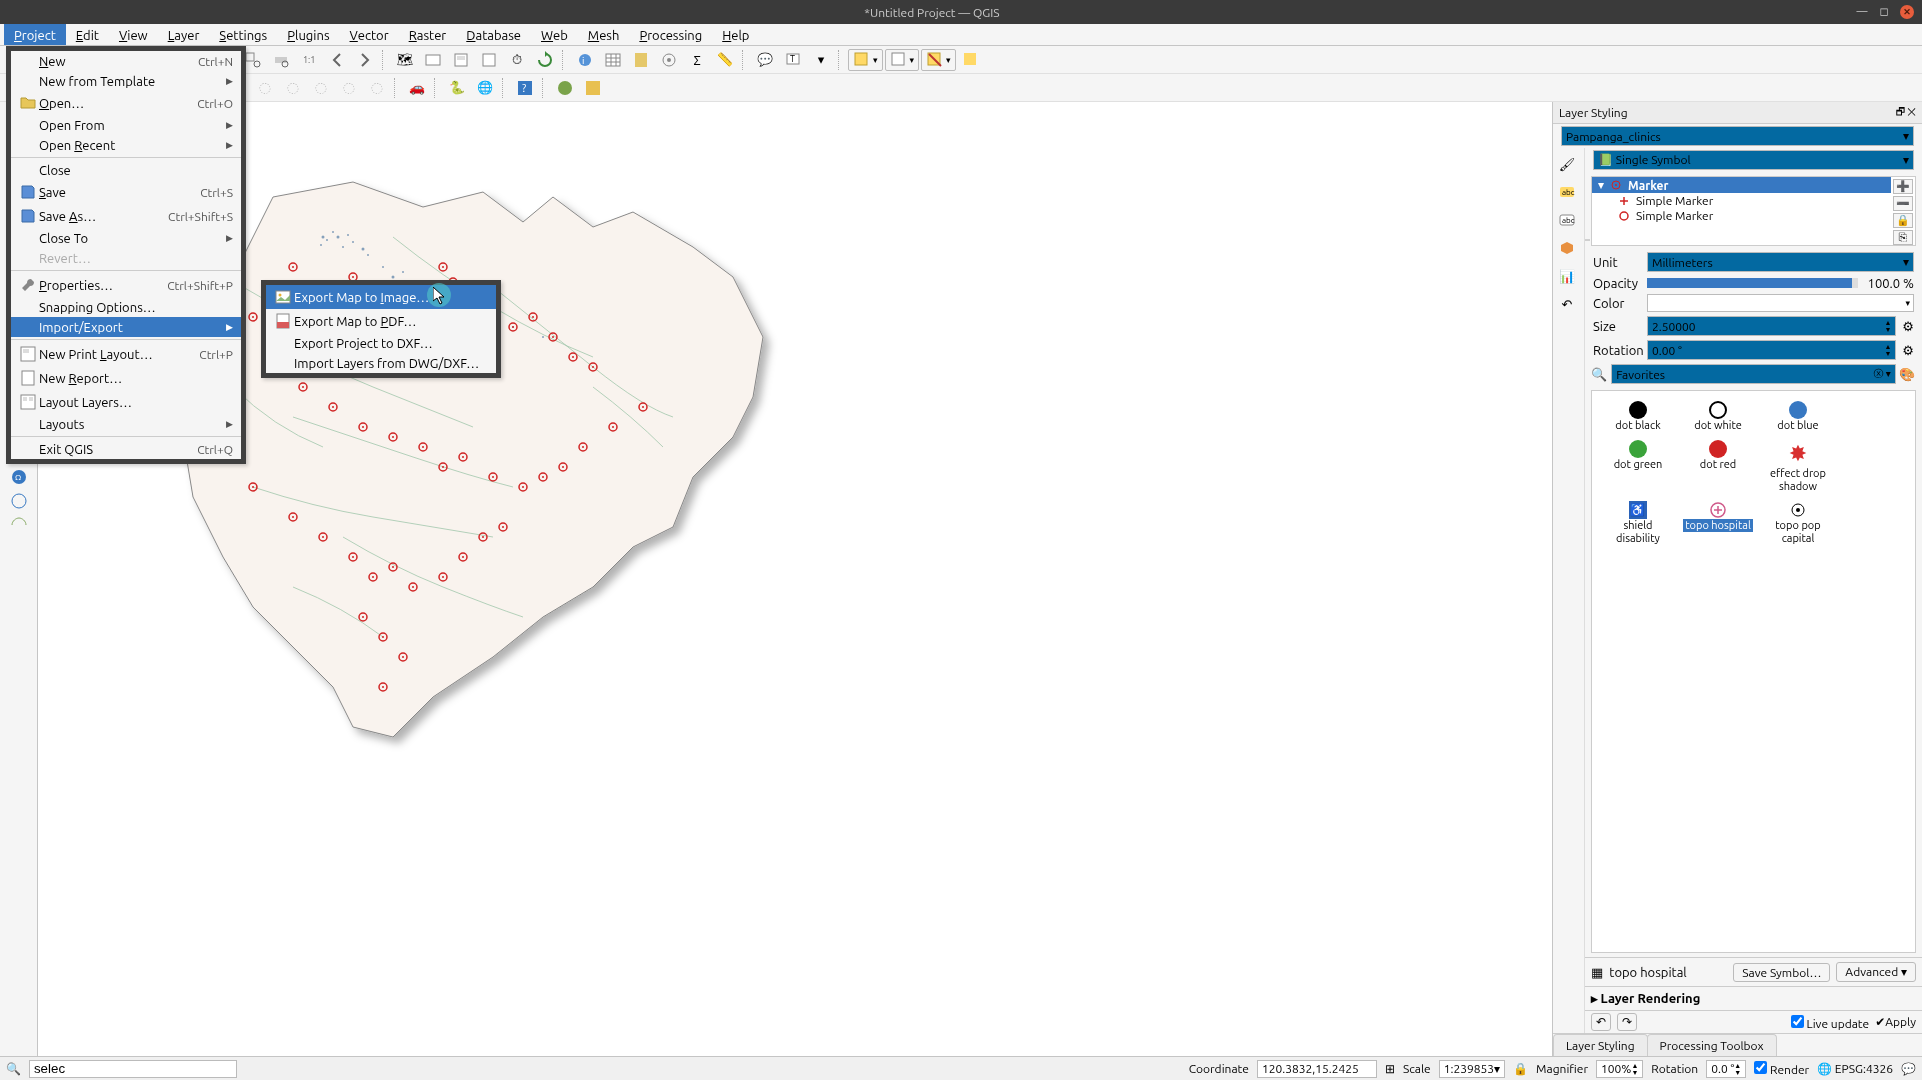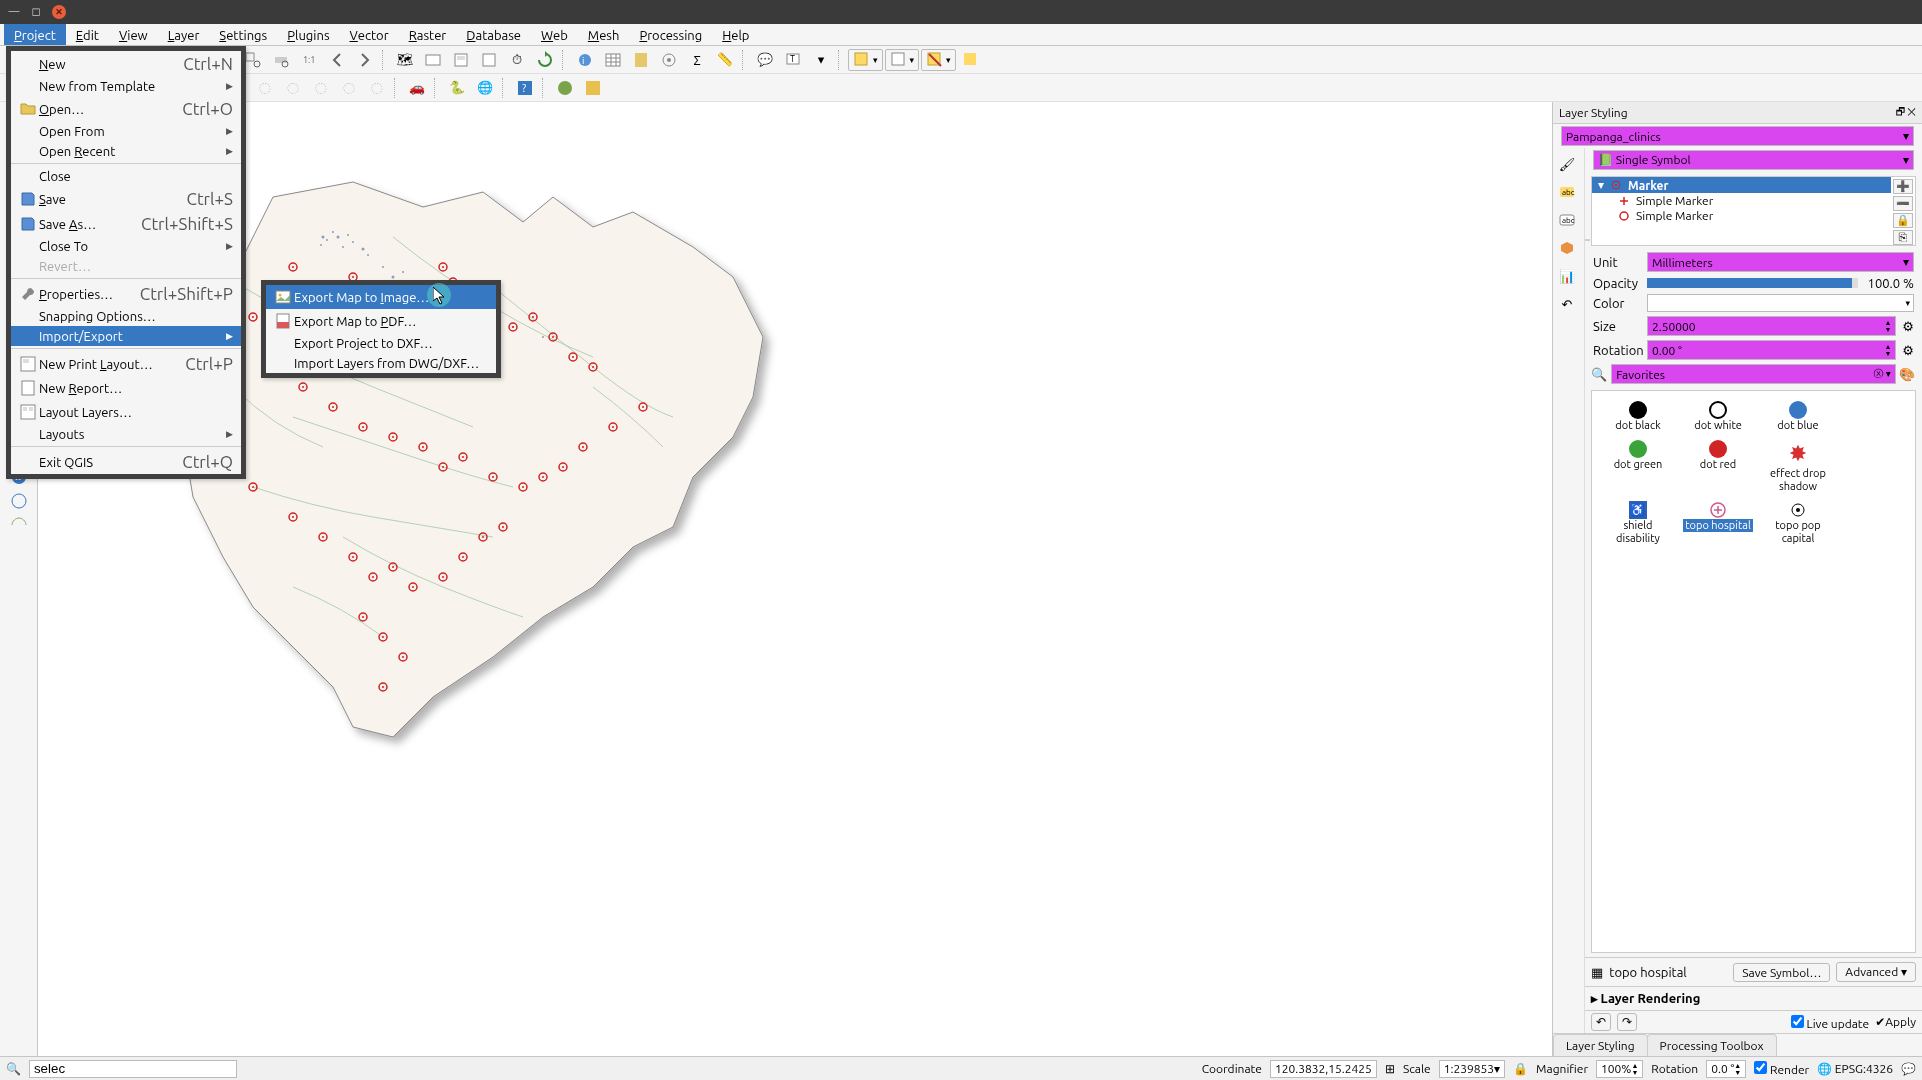--- a/index.html
+++ b/index.html
@@ -25,21 +25,21 @@
 .leftmain .layerrow { height: 20px; background: #3778c2; margin-top: 44px; }
 .leftmain .tabs, .rightpanel .bottom-tabs { display: flex; border-top: 1px solid #ccc; }
 .leftmain .tabs .tab, .rightpanel .bottom-tabs .tab { padding: 4px 12px; font-size: 12px; cursor: pointer; background: #ececec; border: 1px solid #ccc; border-bottom: none; border-top-left-radius: 4px; border-top-right-radius: 4px; margin-right: -1px; }
 .tab.active { background: #f5f5f5; }
 .canvas { flex: 1; background: #fff; position: relative; overflow: hidden; }
 .map-shape { position: absolute; left: 55px; top: 35px; width: 700px; height: 630px; }
 .rightpanel { width: 370px; background: #f5f5f5; border-left: 1px solid #c5c5c5; display: flex; flex-direction: column; }
 .rightpanel .hdr { font-size: 12px; padding: 2px 6px; background: #ececec; border-bottom: 1px solid #ccc; display: flex; justify-content: space-between; align-items: center; }
 .rfield { display: flex; align-items: center; padding: 2px 8px; gap: 6px; font-size: 13px; }
 .rfield label { width: 48px; }
-.rinput, .rcombo { flex: 1; border: 1px solid #bbb; background: #d946ef; height: 20px; padding: 0 4px; font-size: 12px; display: flex; align-items: center; justify-content: space-between; }
+.rinput, .rcombo { flex: 1; border: 1px solid #bbb; background: #0369a1; height: 20px; padding: 0 4px; font-size: 12px; display: flex; align-items: center; justify-content: space-between; }
 .rspinbtns { display: flex; flex-direction: column; font-size: 7px; line-height: 7px; text-align: center; }
 .opslider { flex: 1; height: 10px; background: linear-gradient(to right, #3778c2, #3778c2 97%, #ddd 97%); position: relative; }
 .righticons { width: 32px; background: #f5f5f5; display: flex; flex-direction: column; gap: 4px; padding-top: 4px; border-right: 1px solid #ddd; }
 .righticons .ritool { width: 28px; height: 24px; display: flex; align-items: center; justify-content: center; }
 .rbody { flex: 1; display: flex; }
 .rcontent { flex: 1; display: flex; flex-direction: column; overflow: hidden; }
 .symtree { border: 1px solid #ccc; margin: 4px 6px; background: #fff; height: 70px; font-size: 12px; position: relative; display: flex; }
 .symtree .tree { flex: 1; }
 .symtree .treectl { width: 24px; display: flex; flex-direction: column; gap: 2px; padding: 2px; }
 .symtree .treebtn { width: 20px; height: 20px; border: 1px solid #bbb; background: #f5f5f5; display: flex; align-items: center; justify-content: center; font-size: 11px; }
@@ -53,37 +53,38 @@
 .favsearch .rinput { flex: 1; }
 .bottomrow { display: flex; align-items: center; padding: 4px 6px; gap: 6px; border-top: 1px solid #ccc; }
 .bottomrow .btn { border: 1px solid #bbb; background: #f5f5f5; padding: 2px 8px; border-radius: 3px; font-size: 12px; cursor: pointer; }
 .statusbar { position: absolute; bottom: 0; left: 0; right: 0; height: 24px; background: #f0f0f0; border-top: 1px solid #c5c5c5; display: flex; align-items: center; padding: 0 6px; gap: 8px; font-size: 12px; }
 .statusbar .sbox { border: 1px solid #bbb; background: #fff; padding: 1px 4px; height: 18px; display: flex; align-items: center; }
 .statusbar .grow { flex: 1; }
 .dropdown { position: absolute; background: #f5f5f5; border: 5px solid #404040; box-shadow: 2px 2px 4px rgba(0,0,0,0.2); z-index: 100; }
 .dropdown .drow { display: flex; align-items: center; padding: 3px 8px; font-size: 13px; cursor: pointer; white-space: nowrap; min-width: 230px; position: relative; }
 .dropdown .drow .dicon { width: 18px; display: flex; align-items: center; justify-content: center; }
 .dropdown .drow .dtext { flex: 1; padding-left: 2px; }
-.dropdown .drow .dshort { color: #555; font-size: 17px; padding-left: 20px; }
+.dropdown .drow .dshort { color: #555; font-size: 12px; padding-left: 20px; }
 .dropdown .drow .dsub { font-size: 9px; color: #555; }
 .dropdown .drow.disabled { color: #aaa; }
 .dropdown .drow.hl { background: #3778c2; color: #fff; }
 .dropdown .drow.hl .dshort, .dropdown .drow.hl .dsub { color: #fff; }
 .dropdown .dsep { height: 1px; background: #ccc; margin: 2px 0; }
 .cursor { position: absolute; z-index: 200; pointer-events: none; }
 .cursorhl { position: absolute; width: 24px; height: 24px; border-radius: 50%; background: rgba(80,200,200,0.6); z-index: 199; }
 .ul { text-decoration: underline; }
 svg.icon { width: 18px; height: 18px; }
 .colorbox { flex: 1; height: 18px; border: 1px solid #bbb; background: #fff; display: flex; align-items: center; justify-content: flex-end; padding-right: 3px; }
 .liveup { display: flex; align-items: center; padding: 2px 6px; gap: 6px; font-size: 12px; border-top: 1px solid #ccc; }
 </style>
 </head>
 <body>
 
 <div class="titlebar">
+  <span class="title">*Untitled Project — QGIS</span>
   <div class="winbtns">
     <span class="winbtn">—</span>
     <span class="winbtn">◻</span>
     <span class="winbtn closebtn">✕</span>
   </div>
 </div>
 
 <div class="menubar" id="menubar">
     <div class="mitem open"><span class="ul">P</span>roject</div>
     <div class="mitem"><span class="ul">E</span>dit</div>
@@ -710,21 +711,21 @@
       <div class="tab">Processing Toolbox</div>
     </div>
   </div>
 </div>
 
 <div class="statusbar">
   <span>🔍</span>
   <input class="sbox" style="width: 208px;" value="selec">
   <span class="grow"></span>
   <span>Coordinate</span>
-  <span class="sbox" style="width:107px">120.3832,15.2425</span>
+  <span class="sbox" style="width:120px">120.3832,15.2425</span>
   <span>⊞</span>
   <span>Scale</span>
   <span class="sbox"><span>1:239853</span> ▾</span>
   <span>🔒</span>
   <span>Magnifier</span>
   <span class="sbox">
       <span>100%</span> 
       <span class="rspinbtns">
         <span>▲</span>
         <span>▼</span>

